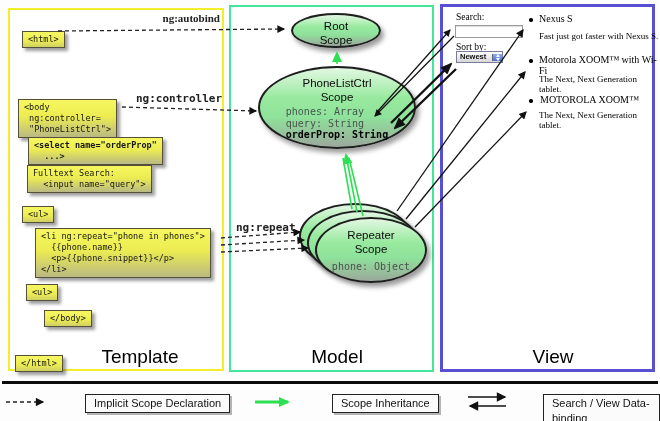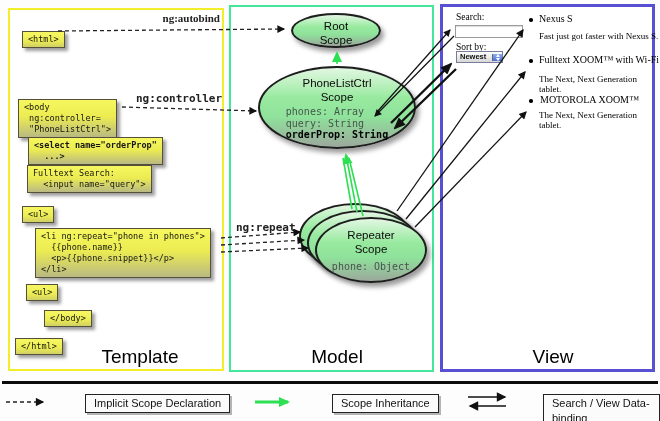--- a/index.html
+++ b/index.html
@@ -21,21 +21,21 @@
   .codebox.big{background:linear-gradient(180deg,#f6f65e 0%,#ecec52 45%,#b9b983 100%);}
   .codebox.bold{font-weight:bold;}
   #box-html{left:22px;top:22px;}
   #box-body{left:18px;top:90px;}
   #box-select{left:28px;top:128px;}
   #box-fulltext{left:27px;top:156px;}
   #box-ul1{left:22px;top:197px;}
   #box-li{left:35px;top:219px;}
   #box-ul2{left:26px;top:275px;}
   #box-bodyc{left:44px;top:301px;}
-  #box-htmlc{left:15px;top:329px;}
+  #box-htmlc{left:15px;top:346px;}
 
   
   .nglabel{position:absolute;font:bold 11px "DejaVu Sans Mono",monospace;color:#222;}
   #lbl-autobind{left:140px;top:12px;width:80px;text-align:right;font-family:Liberation Serif, serif;}
   #lbl-controller{left:136px;top:92px;}
   #lbl-repeat{left:236px;top:221px;}
 
   
   .ellipse{position:absolute;border:2px solid #1e1e1e;border-radius:50%;text-align:center;
            background:linear-gradient(180deg,#e2f7e2 0%,#98ea9f 38%,#8fe29b 62%,#9ca89c 100%);
@@ -145,21 +145,21 @@
     <span class="stepper">
         <span class="tri-up"></span>
         <span class="tri-dn"></span>
       </span>
   </div>
 
   <span class="vbullet" id="vb1"></span>
   <div class="serif vtitle" id="vt1">Nexus S</div>
   <div class="serif vdesc" id="vd1">Fast just got faster with Nexus S.</div>
   <span class="vbullet" id="vb2"></span>
-  <div class="serif vtitle" id="vt2">Fulltext XOOM™ with Wi-Fi</div>
+  <div class="serif vtitle" id="vt2">Motorola XOOM™ with Wi-Fi</div>
   <div class="serif vdesc" id="vd2">The Next, Next Generation tablet.</div>
   <span class="vbullet" id="vb3"></span>
   <div class="serif vtitle" id="vt3">MOTOROLA XOOM™</div>
   <div class="serif vdesc" id="vd3">The Next, Next Generation tablet.</div>
 
   <div class="colcap" id="lbl-template">Template</div>
   <div class="colcap" id="lbl-model">Model</div>
   <div class="colcap" id="lbl-view">View</div>
 
   <div id="sep"></div>

